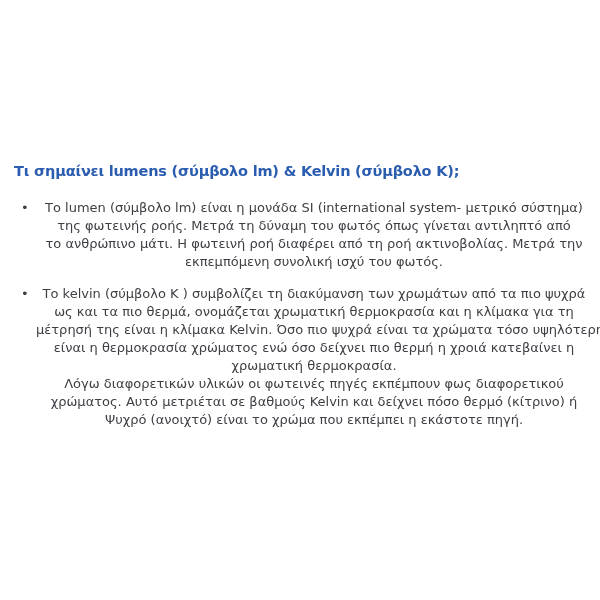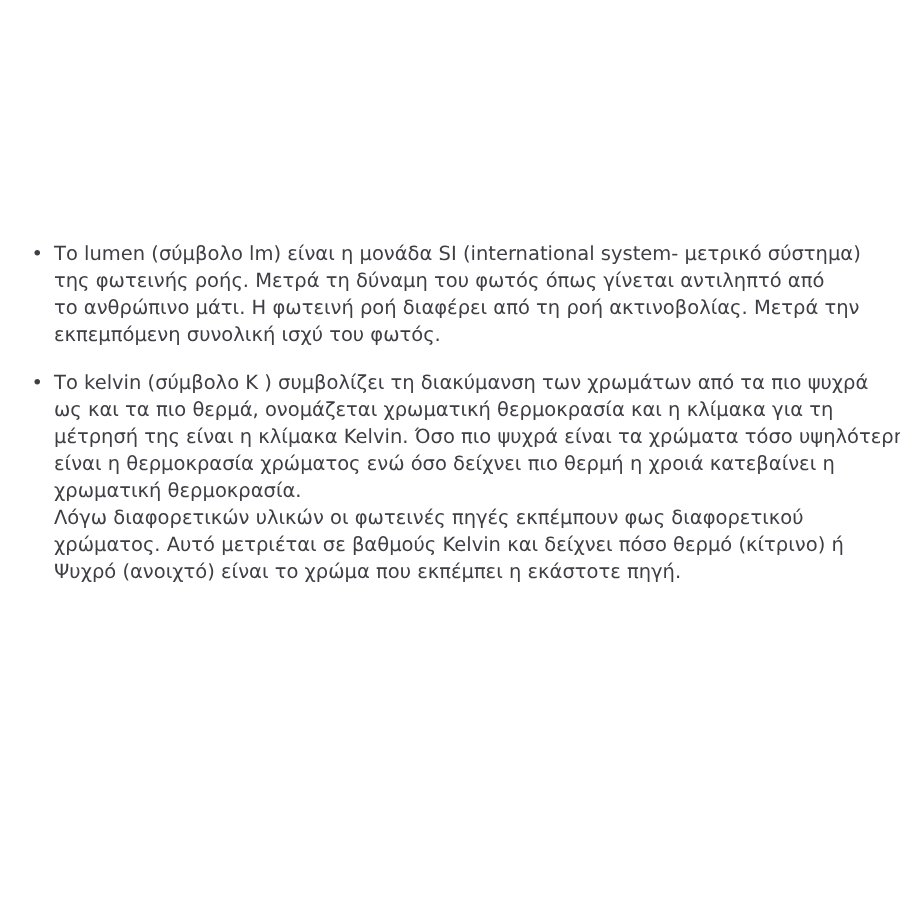--- a/index.html
+++ b/index.html
@@ -45,26 +45,28 @@
     position: absolute;
     left: 7px;
     top: 0;
     color: #3e3e44;
     font-size: 13px;
     line-height: 18px;
   }
   .info-item p {
     margin: 0;
     white-space: pre;
+    text-align: center;
   }
 </style>
 </head>
 <body>
 
 <main class="content">
+  <h1 class="heading">Τι σημαίνει lumens (σύμβολο lm) &amp; Kelvin (σύμβολο K);</h1>
 
   <ul class="info-list">
     <li class="info-item">
       <p>Το lumen (σύμβολο lm) είναι η μονάδα SI (international system- μετρικό σύστημα)
 της φωτεινής ροής. Μετρά τη δύναμη του φωτός όπως γίνεται αντιληπτό από
 το ανθρώπινο μάτι. Η φωτεινή ροή διαφέρει από τη ροή ακτινοβολίας. Μετρά την
 εκπεμπόμενη συνολική ισχύ του φωτός.</p>
     </li>
     <li class="info-item">
       <p>Το kelvin (σύμβολο Κ ) συμβολίζει τη διακύμανση των χρωμάτων από τα πιο ψυχρά

